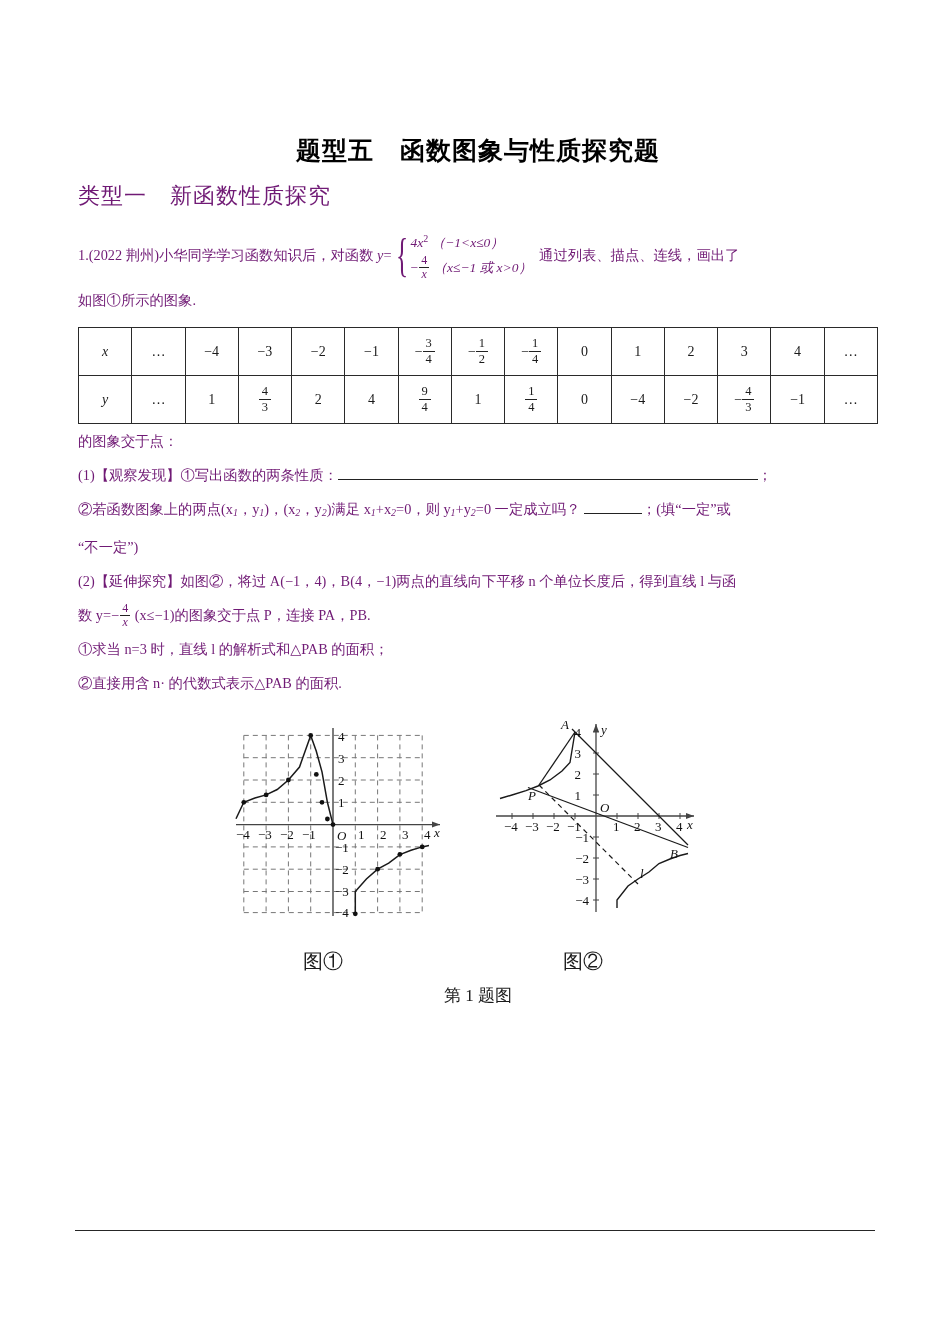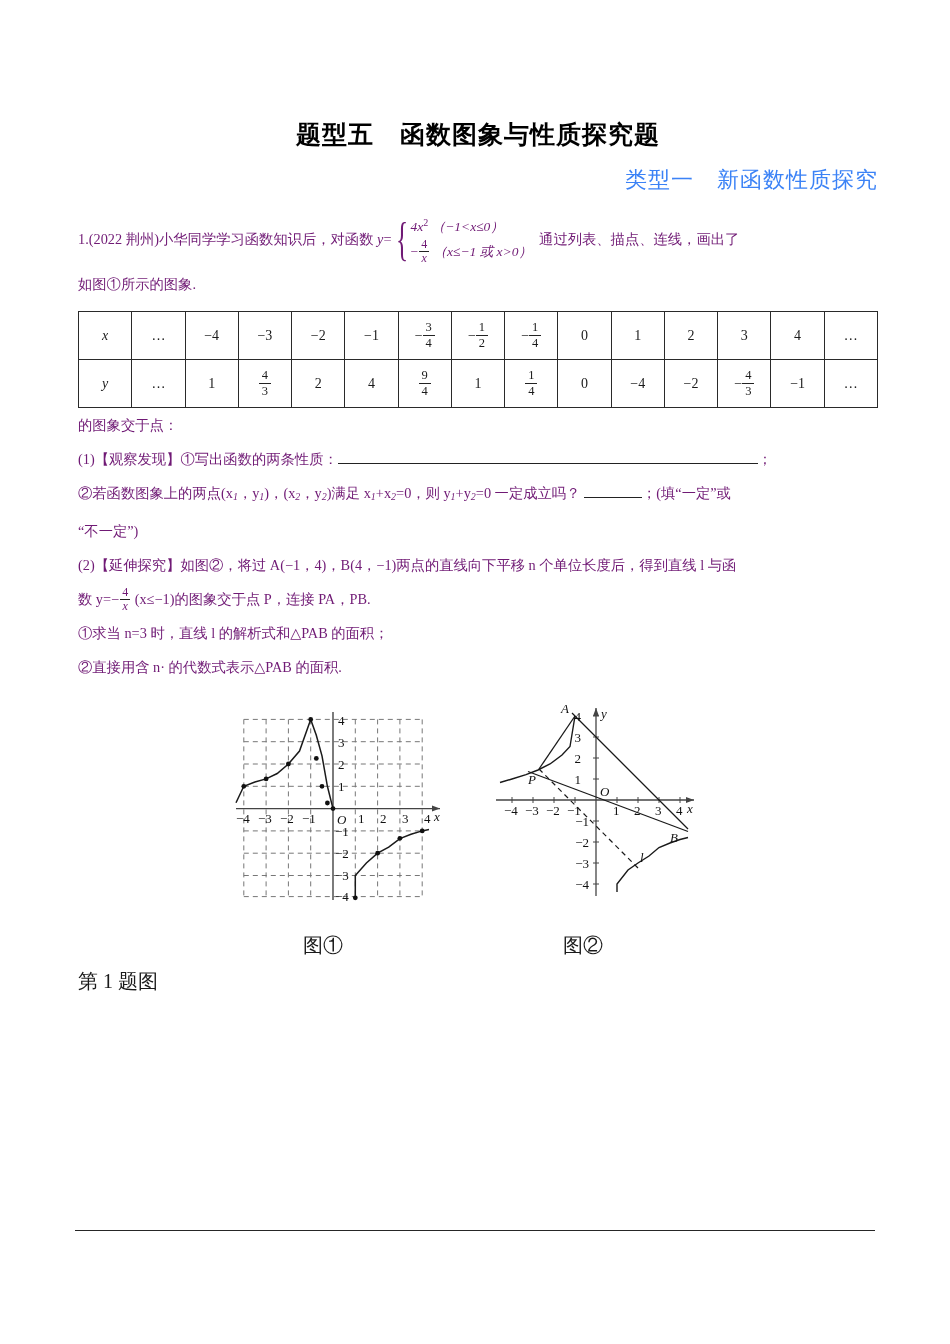--- a/index.html
+++ b/index.html
@@ -18,41 +18,41 @@
   }
   .page {
     position: absolute;
     left: 0; top: 0;
     width: 950px;
     height: 1344px;
   }
   .content {
     position: absolute;
     left: 78px;
-    top: 0;
+    top: 16px;
     width: 800px;
   }
 
   
   .h-main {
     text-align: center;
     font-family: "DejaVu Sans", "Liberation Sans", sans-serif;
     font-weight: bold;
     font-size: 25px;
     letter-spacing: 1px;
     margin-top: 118px;
     color: #000;
   }
   .h-sub {
-    text-align: right;
+    text-align: left;
     font-family: "DejaVu Sans", "Liberation Sans", sans-serif;
     font-size: 22px;
     letter-spacing: 1px;
     margin-top: 14px;
-    color: #3b82f6;
+    color: #701a75;
   }
 
   
   .para {
     font-size: 14.3px;
     line-height: 34px;
     margin: 0;
     color: #701a75;
   }
   .para.first { margin-top: 20px; }
@@ -157,21 +157,22 @@
     width: 160px;
     text-align: center;
   }
   .cap1 { left: 165px; }
   .cap2 { left: 425px; }
   .cap-all {
     position: absolute;
     top: 268px;
     left: 0;
     width: 800px;
-    font-size: 20px;
+    text-align: center;
+    font-size: 17px;
   }
   .rule {
     position: absolute;
     left: 75px;
     top: 1230px;
     width: 800px;
     height: 0;
     border-top: 1.6px solid #262626;
   }
 </style>

